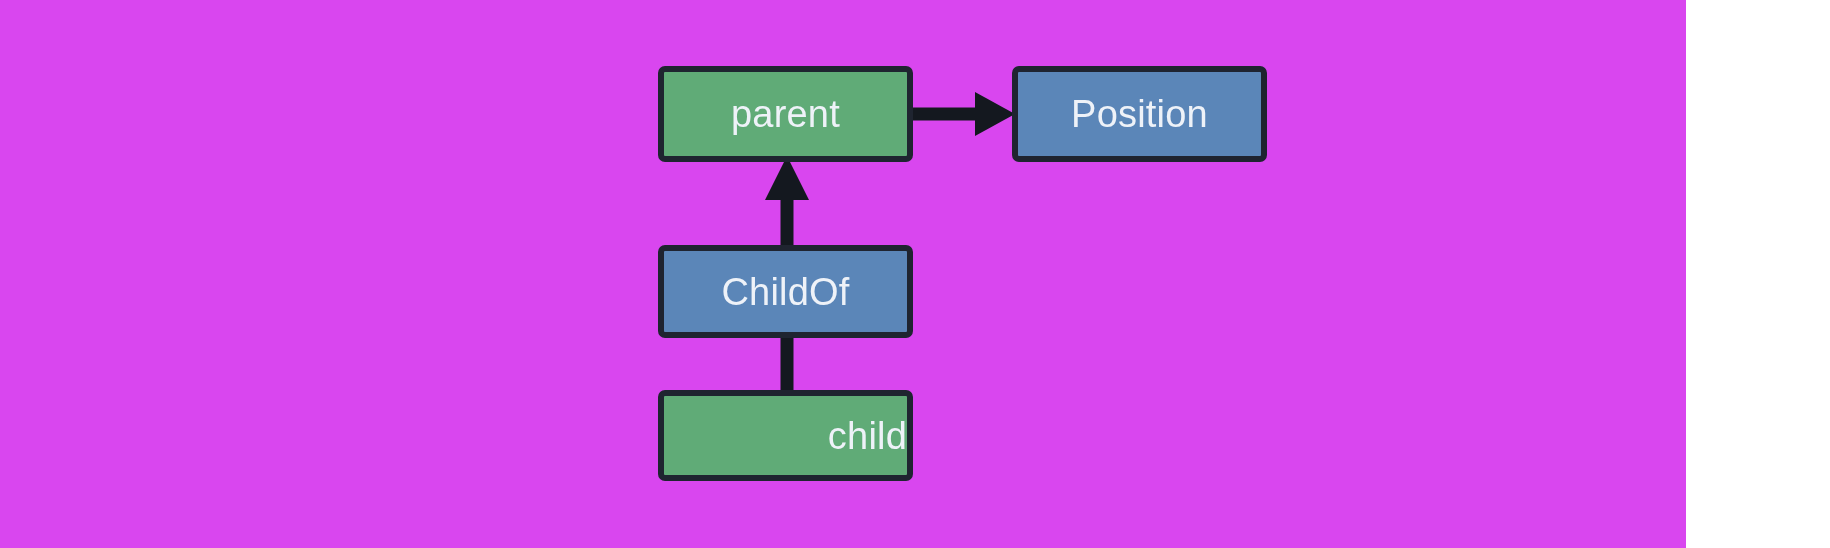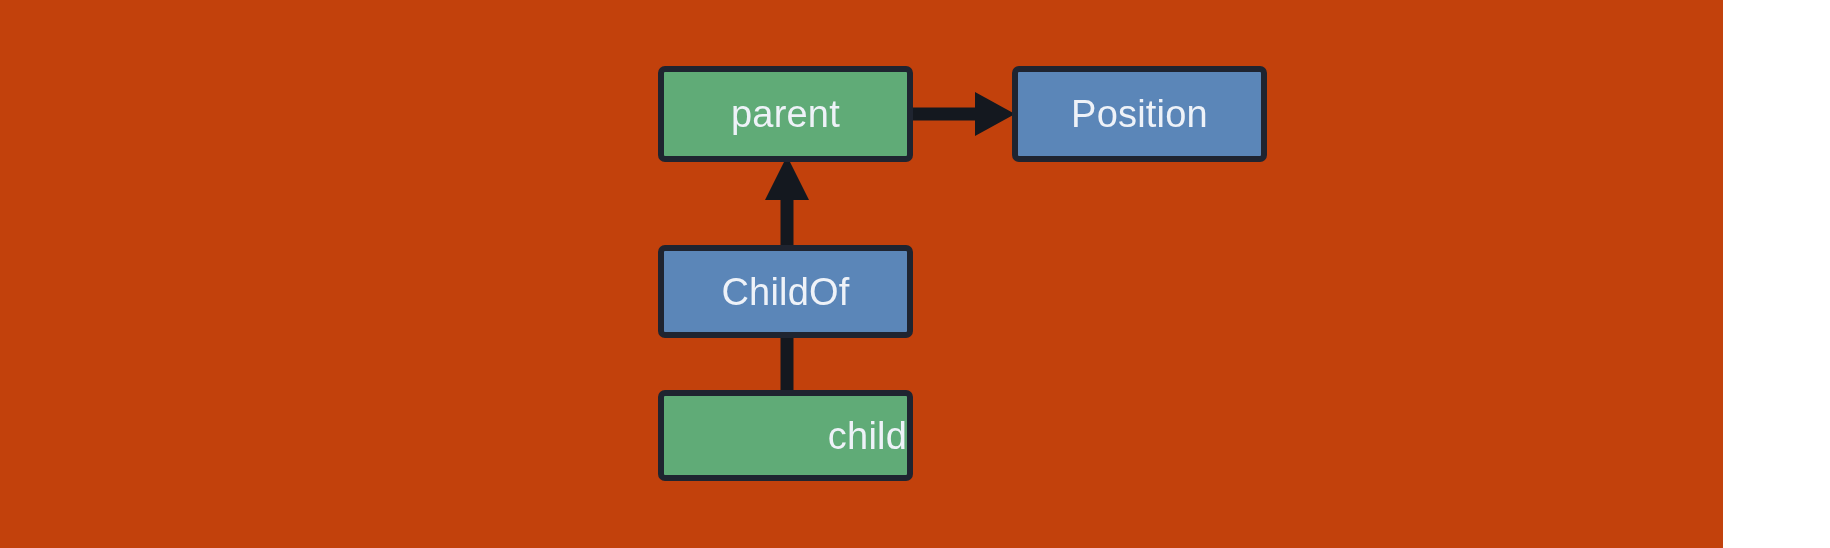--- a/index.html
+++ b/index.html
@@ -7,23 +7,22 @@
     padding: 0;
     background: #ffffff;
   }
   body {
     font-family: "Liberation Sans", sans-serif;
   }
   #canvas {
     position: relative;
     width: 1686px;
     height: 548px;
-    background: #c2410c;
+    background: #d946ef;
     overflow: hidden;
-    padding-left: 37px;
   }
   .node {
     position: absolute;
     box-sizing: border-box;
     border: 6px solid #1f2430;
     border-radius: 7px;
     display: flex;
     align-items: center;
     justify-content: center;
     z-index: 3;

